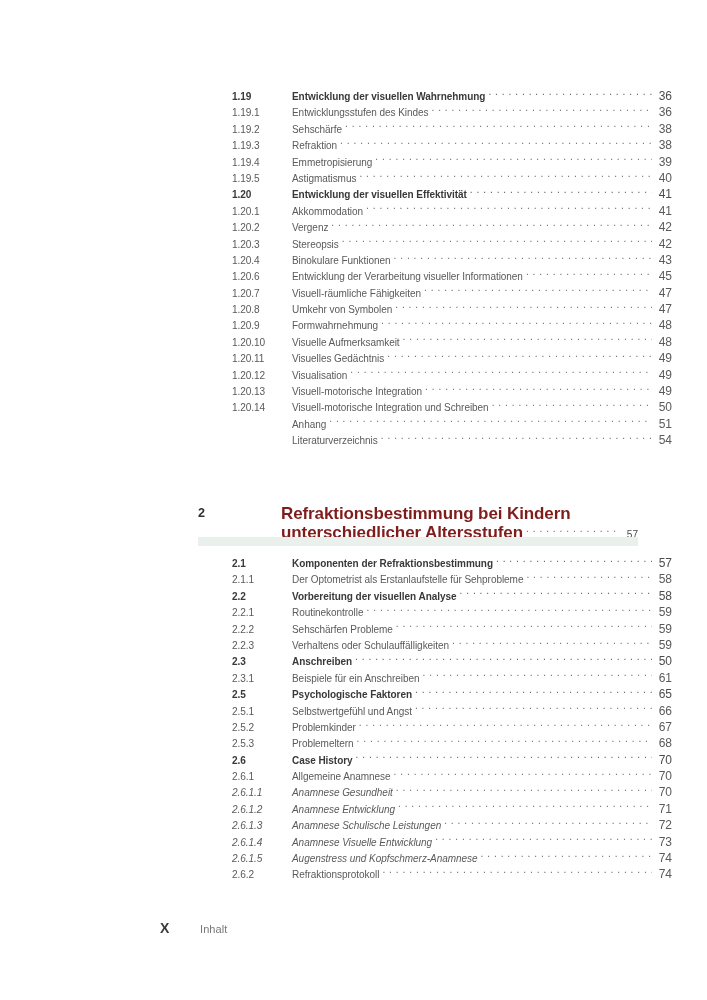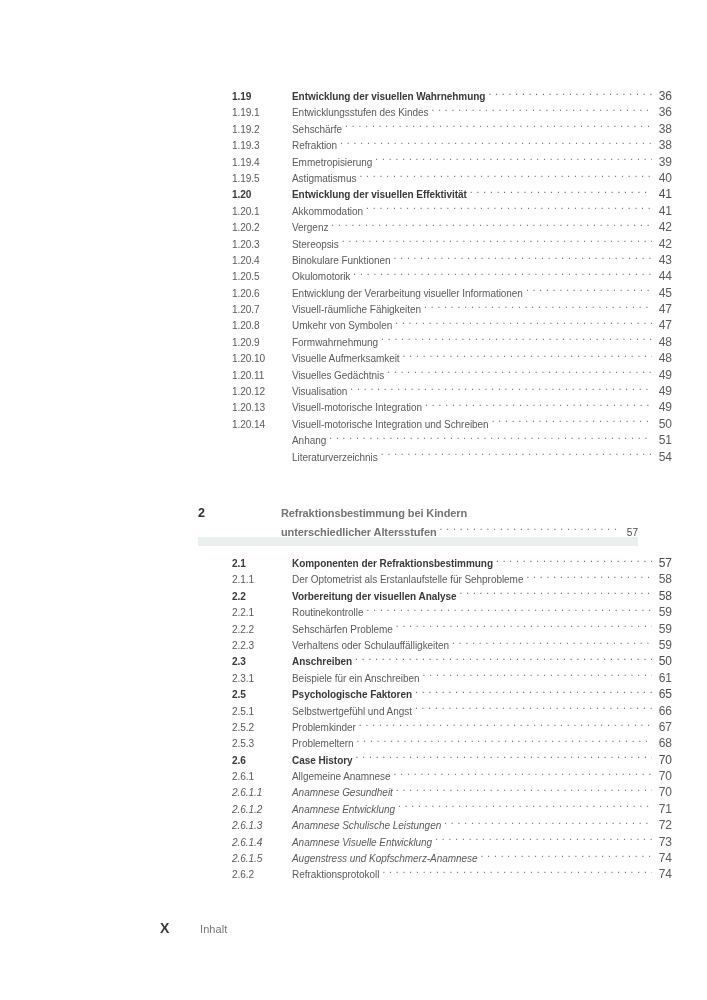--- a/index.html
+++ b/index.html
@@ -117,23 +117,23 @@
   #chapter-2-heading .chap-body {
     flex: 1 1 auto;
   }
   .chap-line {
     display: flex;
     align-items: baseline;
     line-height: 19px;
     white-space: nowrap;
   }
   .chap-title {
-    font-size: 11px;
+    font-size: 17px;
     font-weight: bold;
-    color: #737373;
+    color: #7f1d1d;
     letter-spacing: -0.1px;
     padding-right: 2px;
     padding-left: 23px;
   }
   .chap-line .leader { height: 13px; }
   .chap-line .leader::before { font-size: 10.1px; color: #6a6a6c; }
   .chap-line .pageno {
     font-size: 10.1px;
     color: #4b4b4d;
     width: 19px;
@@ -237,26 +237,20 @@
         <span class="leader"></span>
         <span class="pageno">42</span>
       </div>
       <div class="toc-row">
         <span class="num">1.20.4</span>
         <span class="title">Binokulare Funktionen</span>
         <span class="leader"></span>
         <span class="pageno">43</span>
       </div>
       <div class="toc-row">
-        <span class="num">1.20.5</span>
-        <span class="title">Okulomotorik</span>
-        <span class="leader"></span>
-        <span class="pageno">44</span>
-      </div>
-      <div class="toc-row">
         <span class="num">1.20.6</span>
         <span class="title">Entwicklung der Verarbeitung visueller Informationen</span>
         <span class="leader"></span>
         <span class="pageno">45</span>
       </div>
       <div class="toc-row">
         <span class="num">1.20.7</span>
         <span class="title">Visuell-räumliche Fähigkeiten</span>
         <span class="leader"></span>
         <span class="pageno">47</span>

